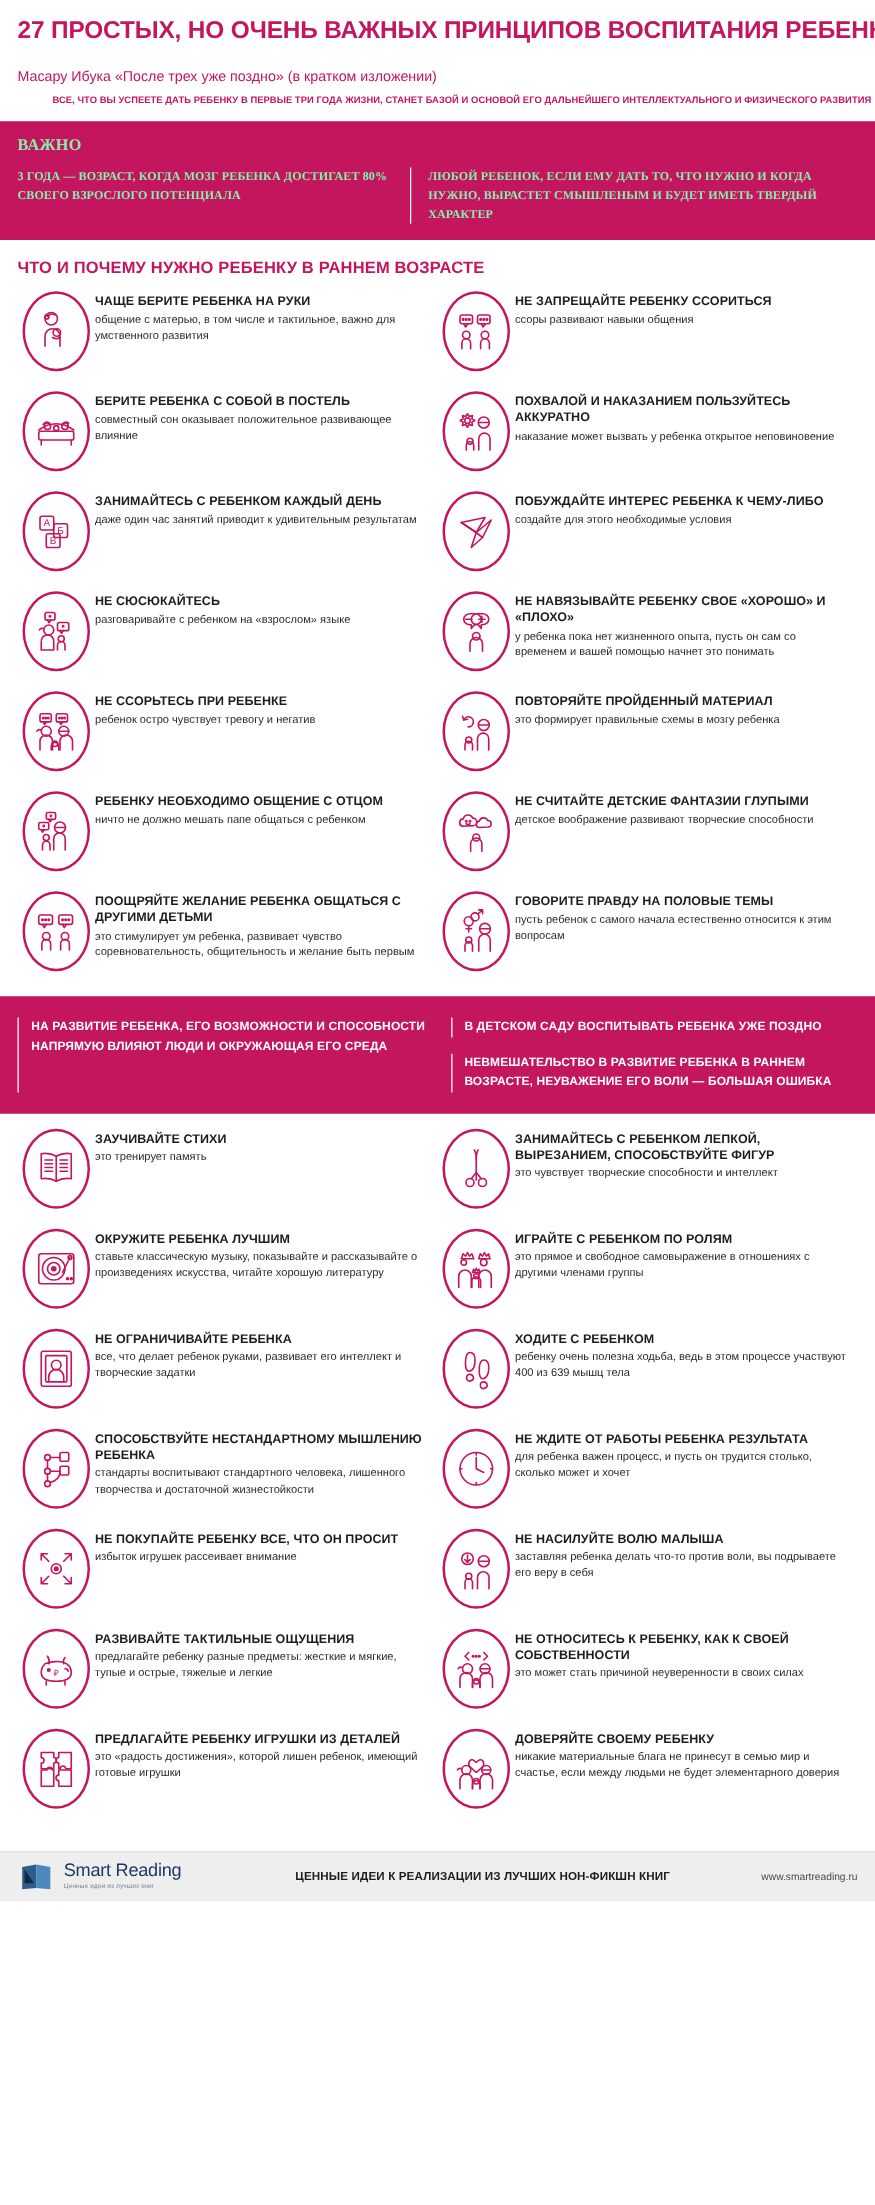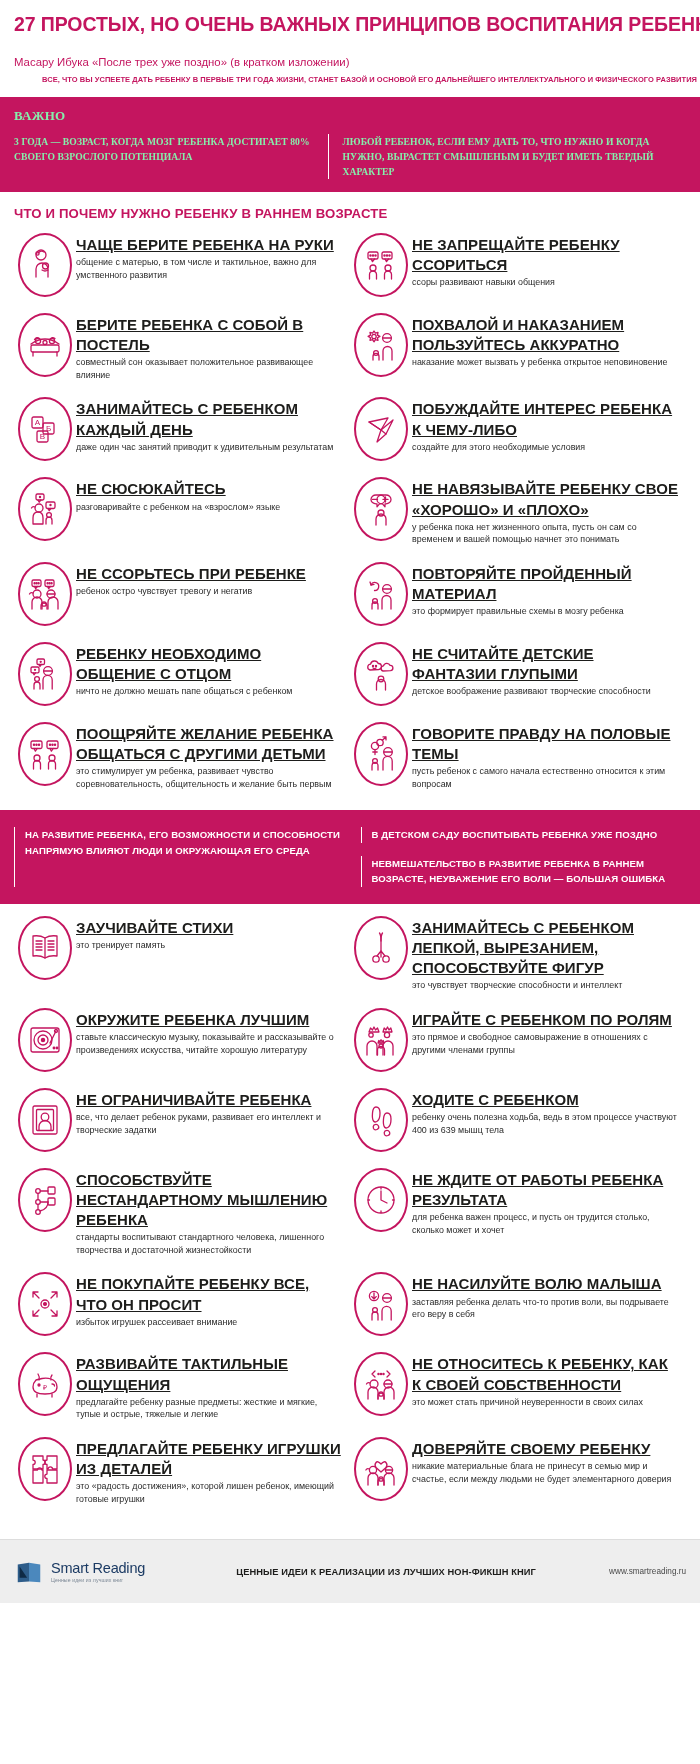--- a/index.html
+++ b/index.html
@@ -90,25 +90,24 @@
     flex: 0 0 62px;
     height: 66px;
     display: flex;
     align-items: flex-start;
     justify-content: center;
     padding-top: 2px;
   }
   .tip .txt { flex: 1; padding-top: 4px; }
   .tip .tip-title {
     color: #1d1d1b;
-    font-size: 15px;
+    font-size: 10px;
     font-weight: bold;
     line-height: 1.34;
     letter-spacing: 0.05px;
-    text-decoration: underline;
   }
   .tip .tip-desc {
     color: #2b2b2b;
     font-size: 8.9px;
     font-weight: normal;
     line-height: 1.42;
     margin-top: 1px;
   }
 
   
@@ -140,21 +139,21 @@
     padding-left: 10px;
     padding-right: 10px;
   }
   .mid-col.right { display: flex; flex-direction: column; gap: 13px; border-left: none; }
   .mid-sub { border-left: 1.5px solid #ffffff; padding-left: 10px; }
 
   
   .footer-spacer { height: 14px; background: #ffffff; }
   .footer {
     background: #eeeeee;
-    height: 64px;
+    height: 40px;
     display: flex;
     align-items: center;
     padding: 0 14px;
     border-top: 1px solid #dddddd;
   }
   .logo-block { display: flex; align-items: center; flex: 0 0 auto; }
   .logo-mark { width: 30px; height: 30px; margin-right: 7px; }
   .logo-text .logo-name {
     font-size: 14.5px;
     color: #1b3a63;

